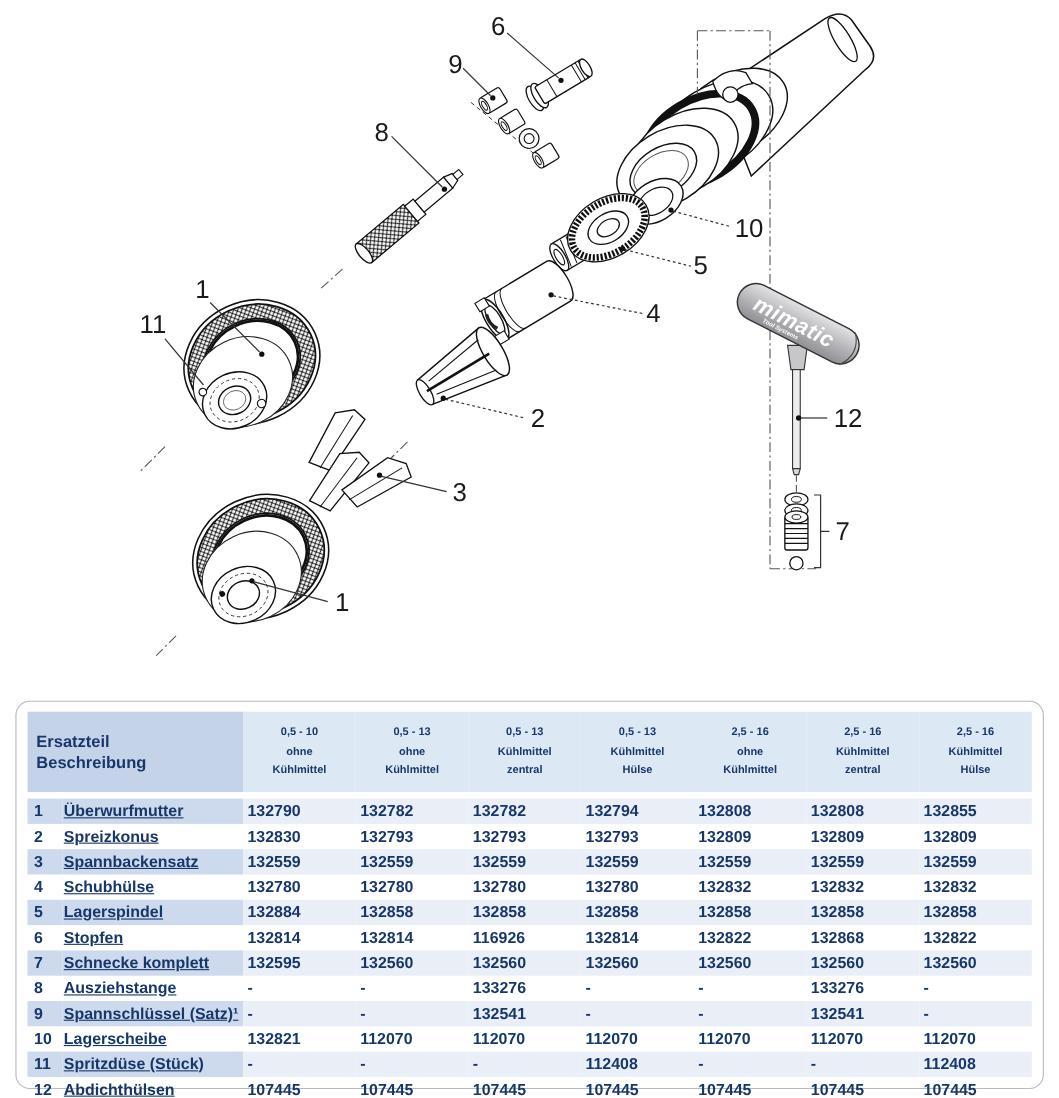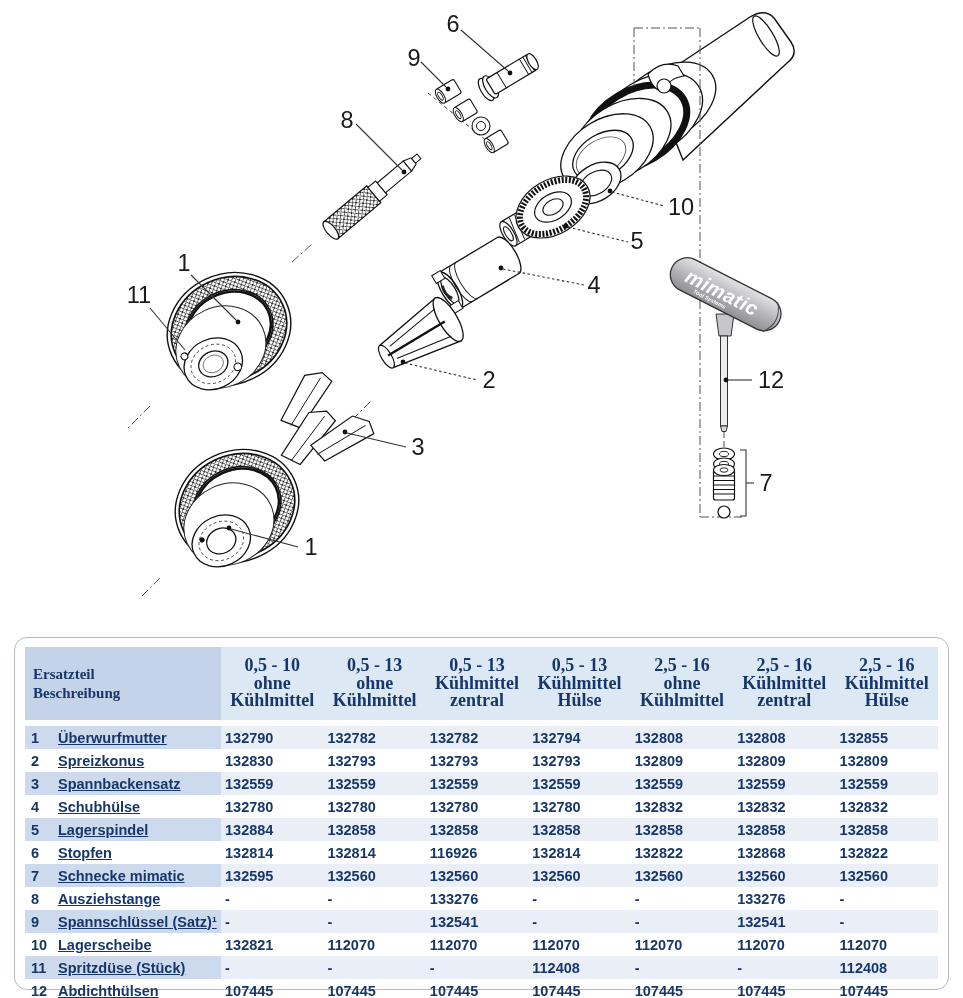--- a/index.html
+++ b/index.html
@@ -14,25 +14,25 @@
   body{width:963px;height:998px;position:relative;overflow:hidden;
        font-family:"Liberation Sans", sans-serif;}
   .diagram-wrap{position:absolute;left:0;top:0;width:963px;height:625px;}
   .callout{font-family:"Liberation Sans",sans-serif;font-size:23.5px;font-weight:500;fill:#1a1a1a;}
   .brand-text{font-family:"Liberation Sans",sans-serif;font-size:20px;font-weight:700;font-style:italic;fill:#ffffff;letter-spacing:.5px;}
   .brand-tag{font-family:"Liberation Sans",sans-serif;font-size:5.5px;font-weight:700;font-style:italic;fill:#ffffff;}
 
   .parts-table{position:absolute;left:14px;top:637px;width:935px;height:353px;
     box-sizing:border-box;border:1.5px solid var(--tbl-border);border-radius:13px;
     padding:9px 10px;background:#fff;color:var(--navy);}
-  .t-head{display:grid;grid-template-columns:196px repeat(7,1fr);height:73px;margin-bottom:6px;font-family:Liberation Serif, serif;}
+  .t-head{display:grid;grid-template-columns:196px repeat(7,1fr);height:73px;margin-bottom:6px;}
   .th-desc{background:var(--hl-bg);display:flex;flex-direction:column;justify-content:center;
     padding-left:8px;font-size:15px;font-weight:700;line-height:19px;}
   .th-col{background:var(--hr-bg);display:flex;flex-direction:column;justify-content:center;
-    text-align:center;font-size:18px;font-weight:700;line-height:17.5px;}
+    text-align:center;font-size:10px;font-weight:700;line-height:17.5px;}
   .t-body .trow{display:grid;grid-template-columns:32px 164px repeat(7,1fr);height:23px;}
   .trow>div{height:100%;display:flex;align-items:center;font-size:14.5px;font-weight:700;}
   .trow .c-num{padding-left:6px;}
   .trow .c-name{padding-left:1px;text-decoration:underline;}
   .trow .c-val{padding-left:4px;}
   .trow.odd .c-num,.trow.odd .c-name{background:var(--row-name);}
   .trow.odd .c-val{background:var(--row-val);}
 </style>
 </head>
 <body>
@@ -380,21 +380,21 @@
         <div class="c-val">132814</div>
         <div class="c-val">132814</div>
         <div class="c-val">116926</div>
         <div class="c-val">132814</div>
         <div class="c-val">132822</div>
         <div class="c-val">132868</div>
         <div class="c-val">132822</div>
       </div>
       <div class="trow odd">
         <div class="c-num">7</div>
-        <div class="c-name">Schnecke mimatic</div>
+        <div class="c-name">Schnecke komplett</div>
         <div class="c-val">132595</div>
         <div class="c-val">132560</div>
         <div class="c-val">132560</div>
         <div class="c-val">132560</div>
         <div class="c-val">132560</div>
         <div class="c-val">132560</div>
         <div class="c-val">132560</div>
       </div>
       <div class="trow even">
         <div class="c-num">8</div>

